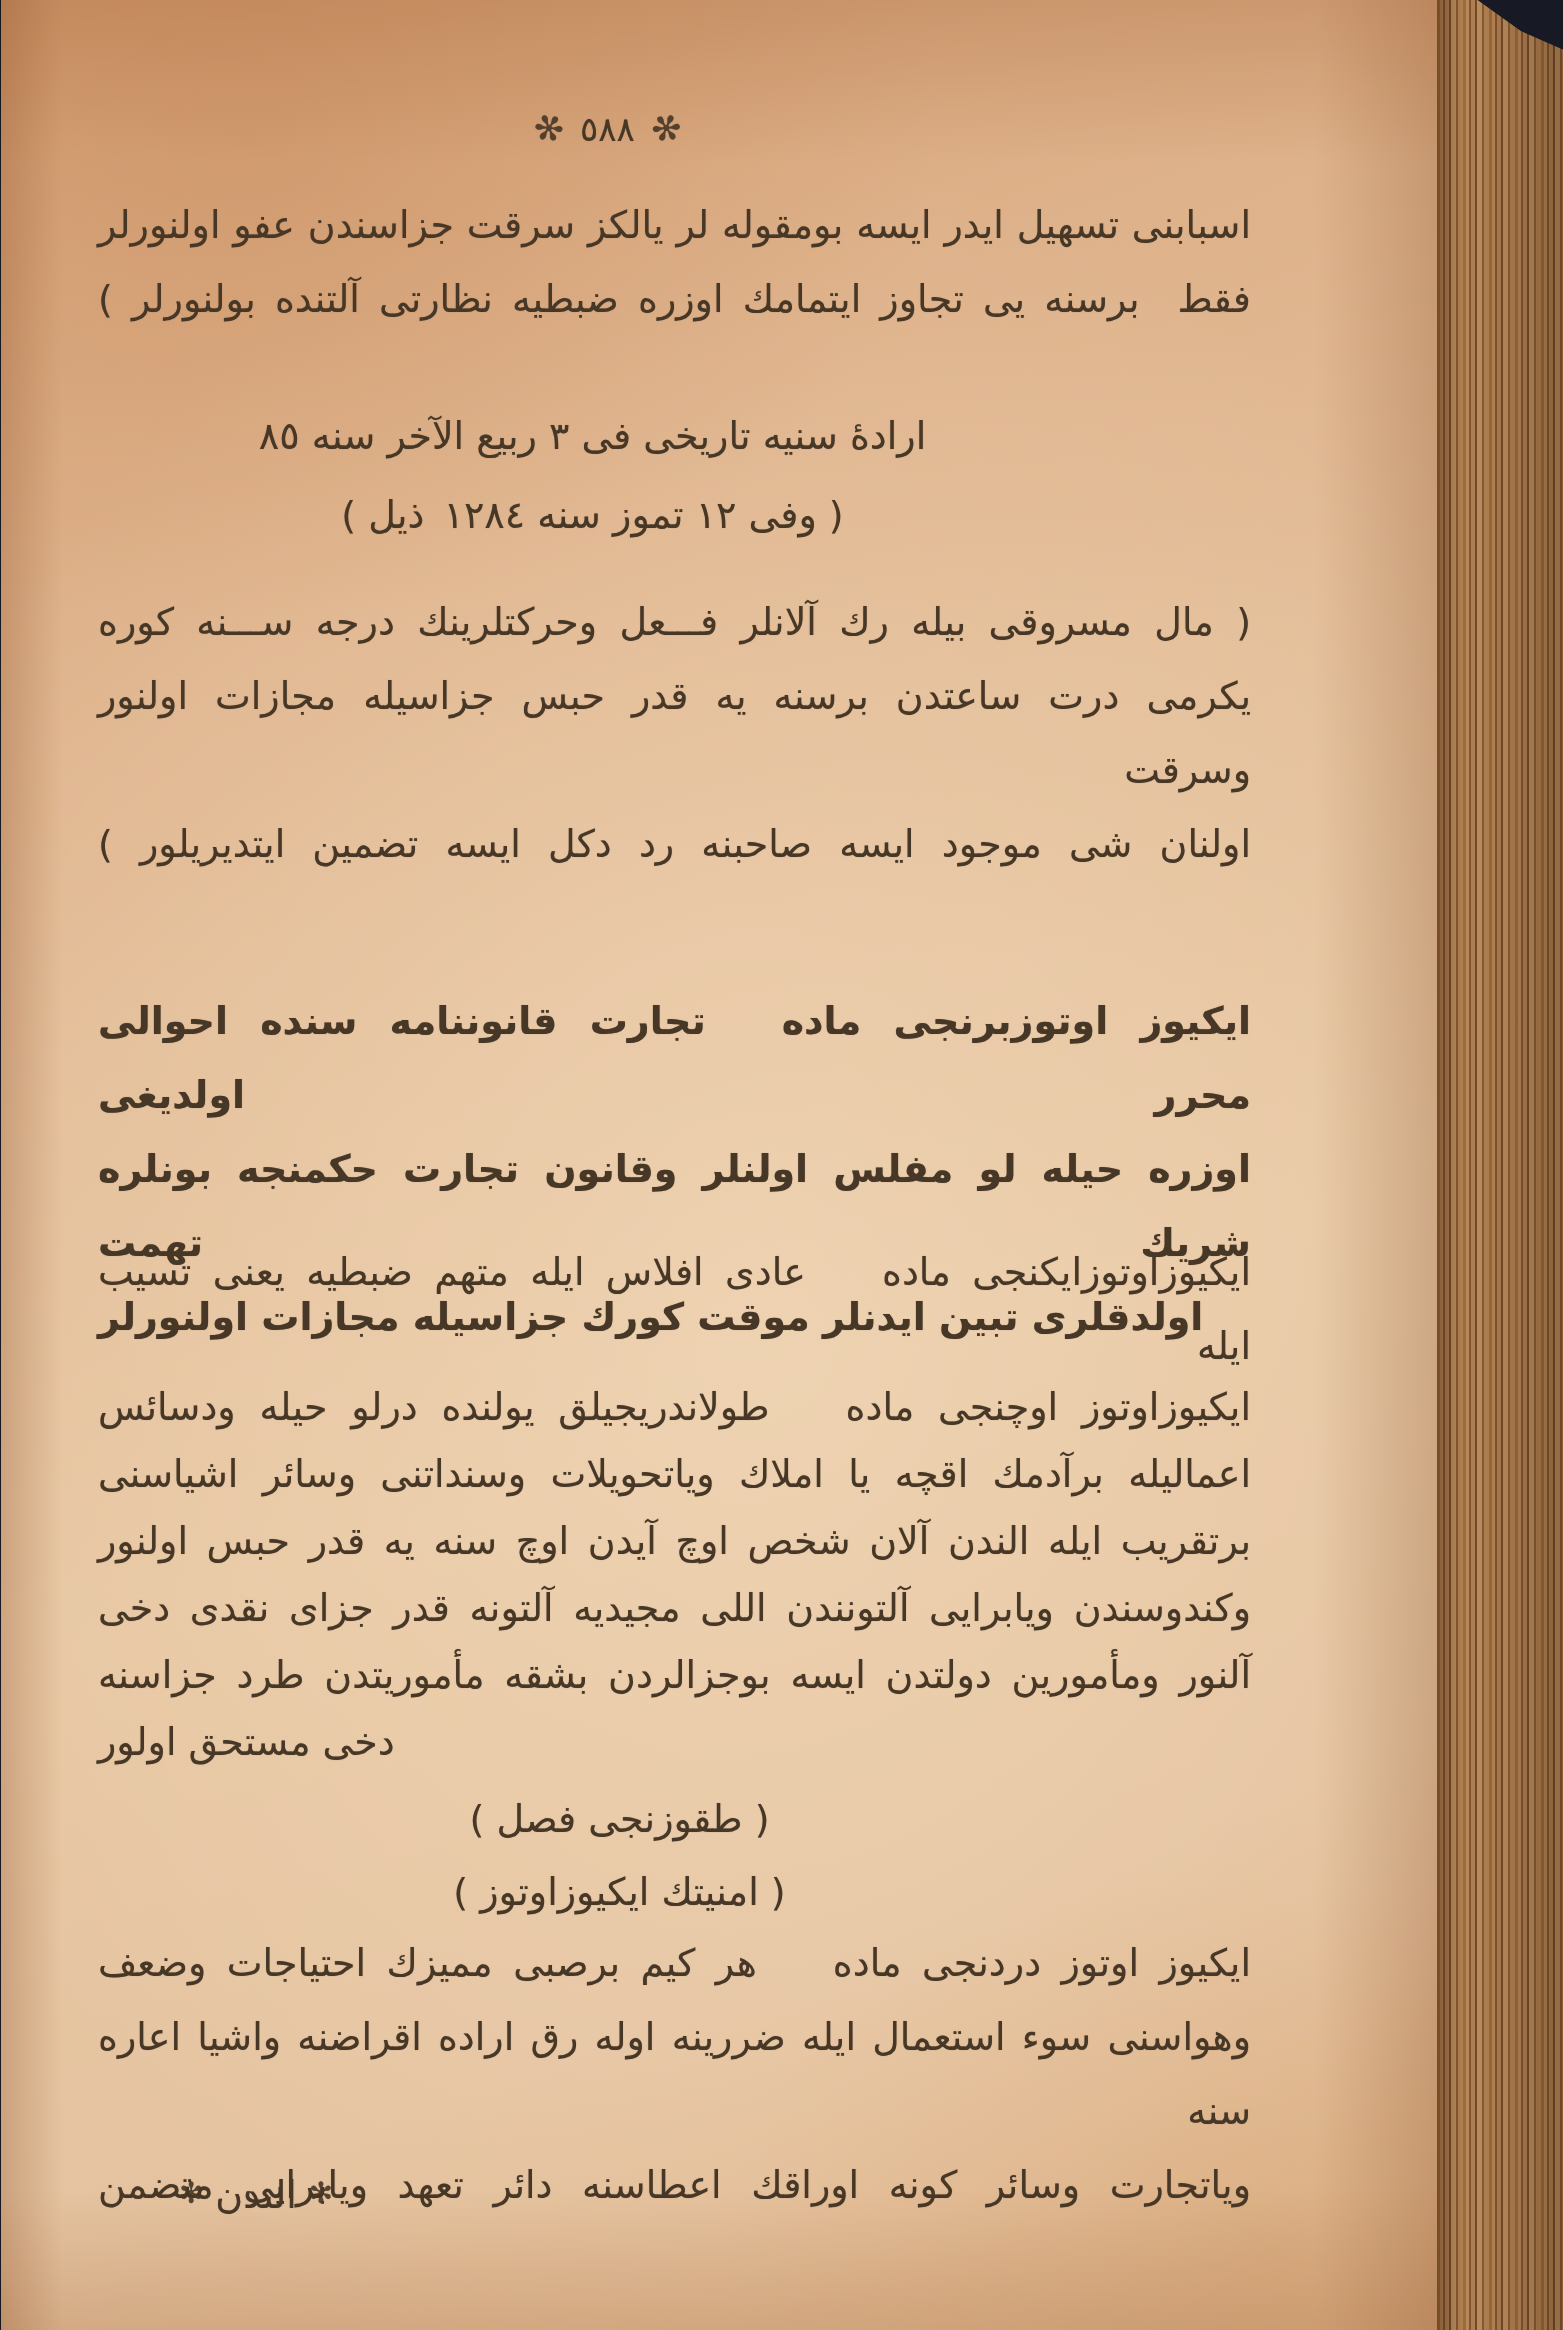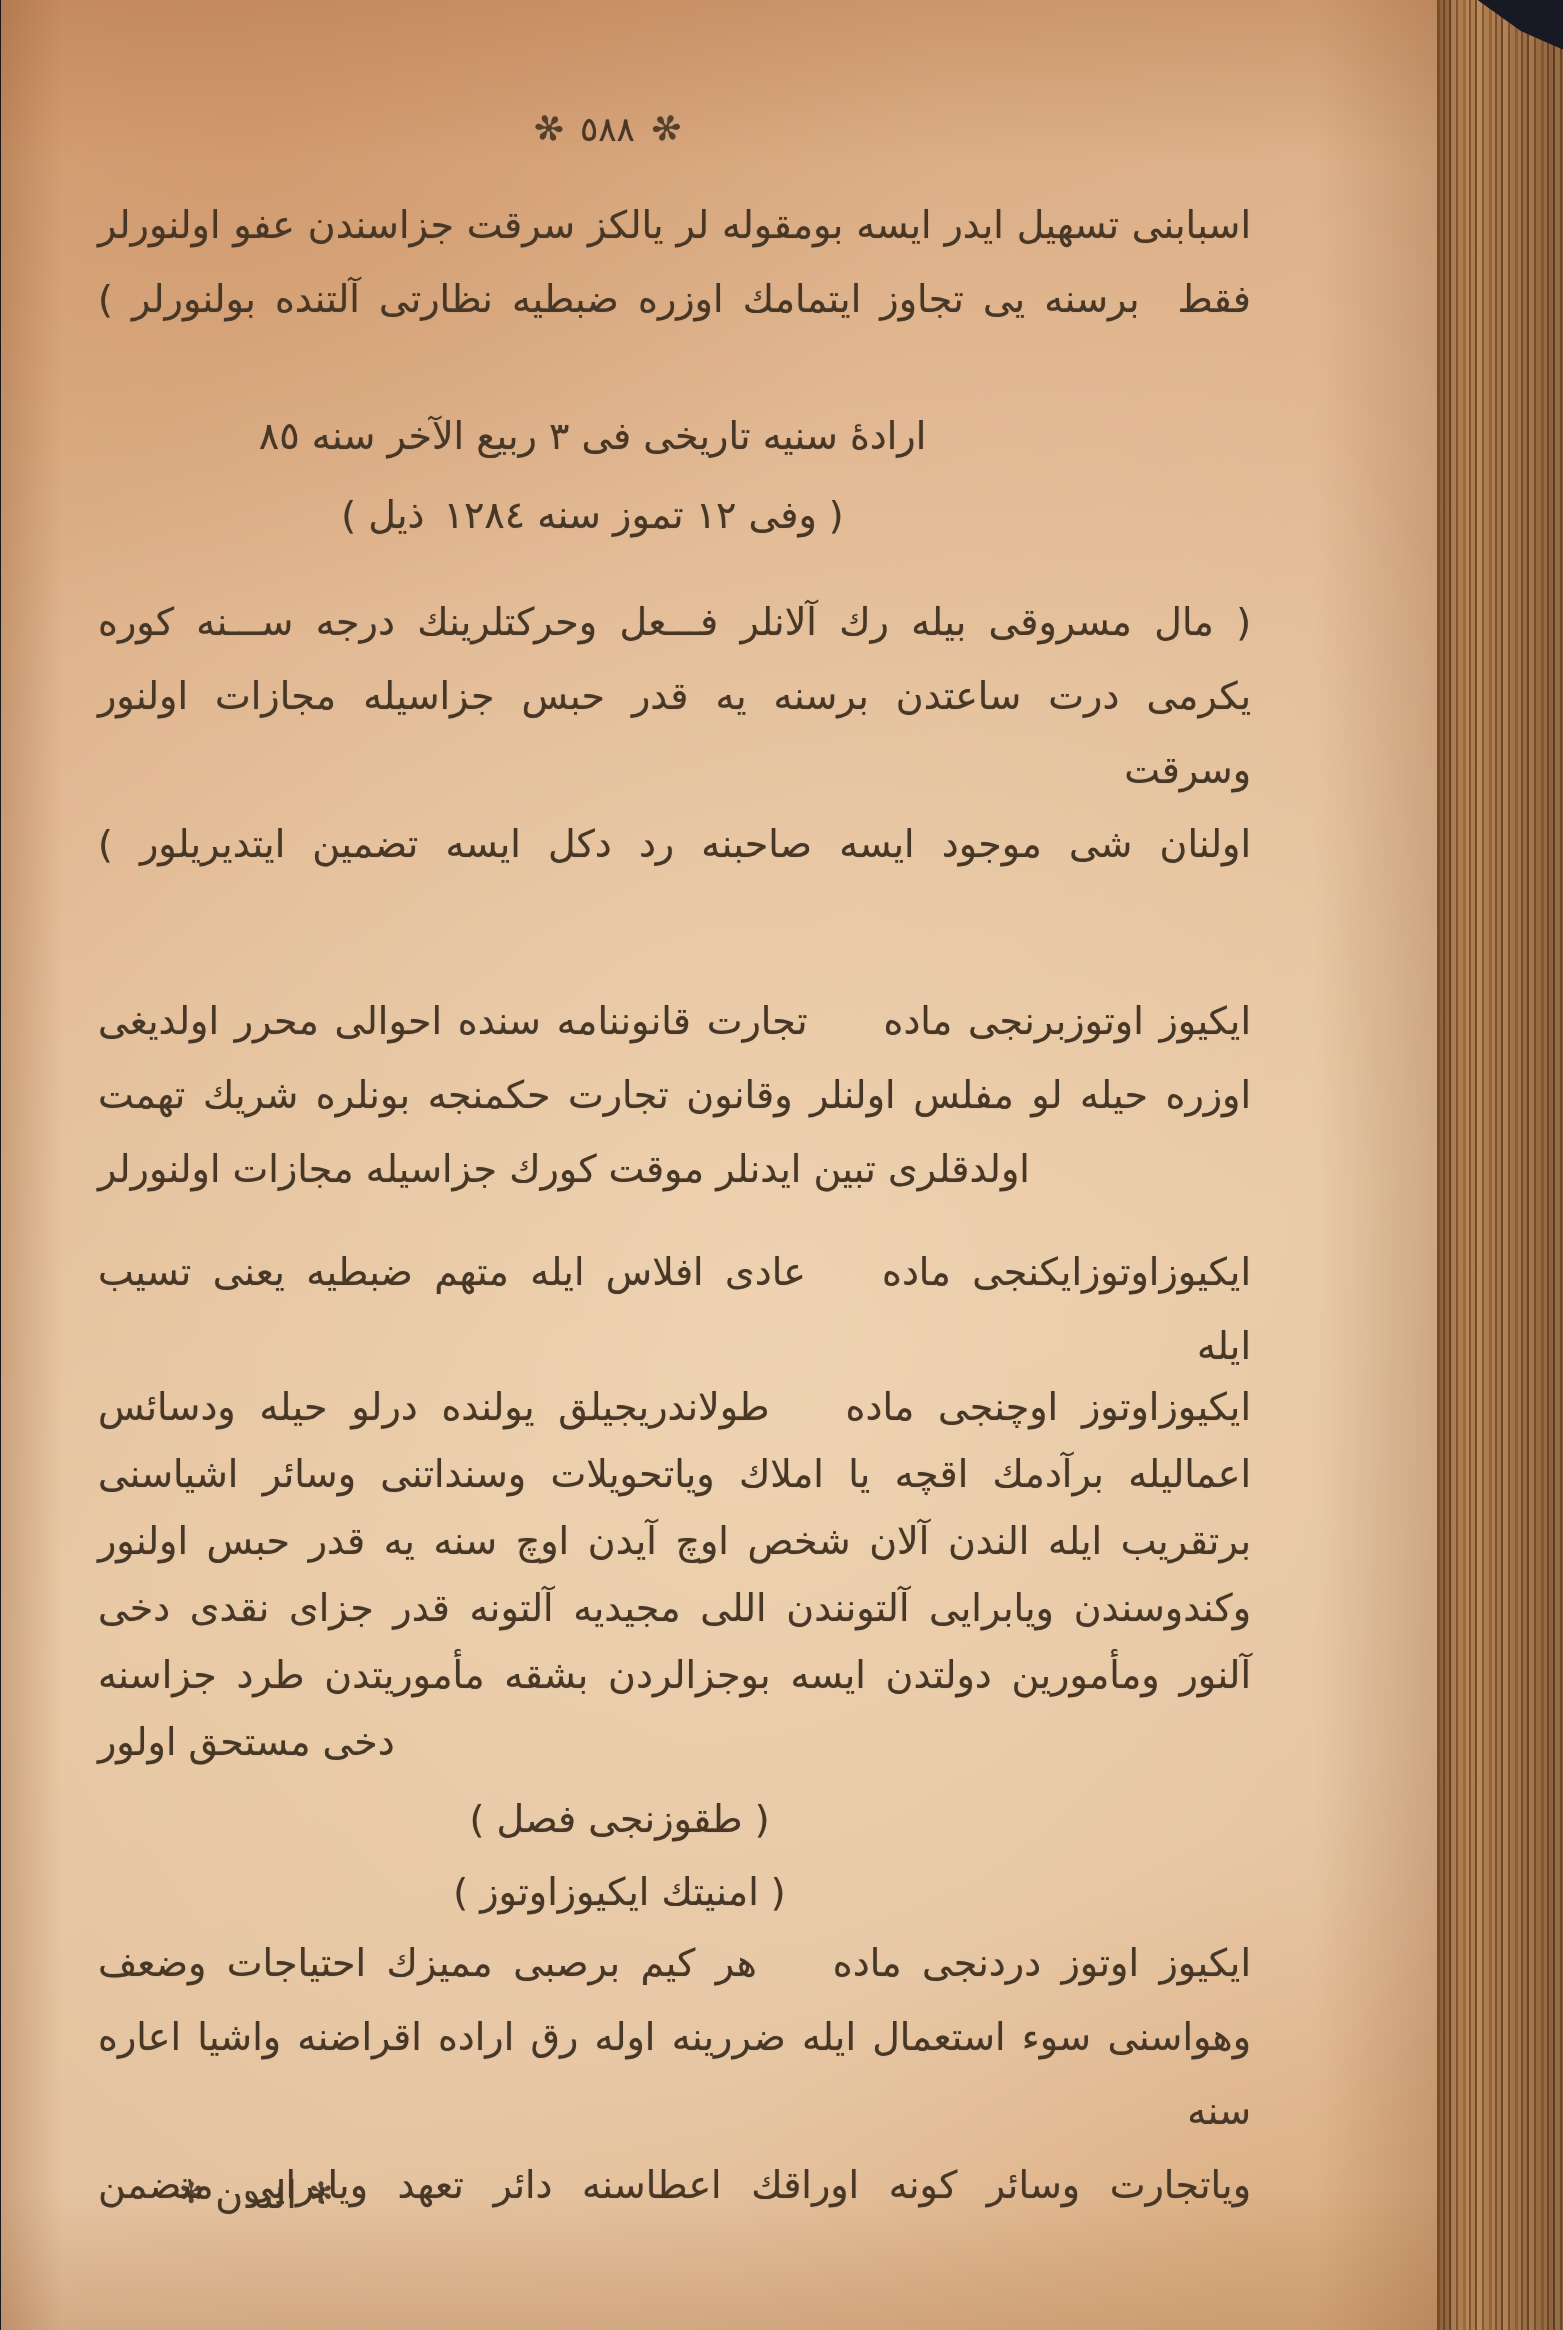--- a/index.html
+++ b/index.html
@@ -52,21 +52,21 @@
   .orn{display:inline-block;font-size:36px;opacity:.9;}
   .orn-l{transform:rotate(24deg);}
   .orn-r{transform:rotate(-24deg);}
   .b-p1{top:188px;}
   .b-irade{top:397px;transform:translateX(-82px);}
   .b-irade .line{line-height:79px;}
   .b-p2{top:585px;}
   .b-ch8{top:859px;transform:translateX(-55px);}
   .b-ch8 .line{line-height:73px;}
   .b-a231{top:984px;}
-  .b-a231 .line{line-height:74px;}
+  .b-a231 .line{line-height:74px;font-weight:bold;}
   .b-a232{top:1235px;}
   .b-a232 .line{line-height:74px;}
   .b-a233{top:1374px;}
   .b-a233 .line{line-height:67px;}
   .b-ch9{top:1783px;transform:translateX(-55px);}
   .b-ch9 .line{line-height:73px;}
   .b-a234{top:1926px;}
   .b-a234 .line{line-height:74px;}
   .b-catch{top:2173px;width:auto;left:103px;right:auto;font-size:38px;}
   .b-catch .orn{font-size:29px;vertical-align:5.1px;margin:0 12px;}

